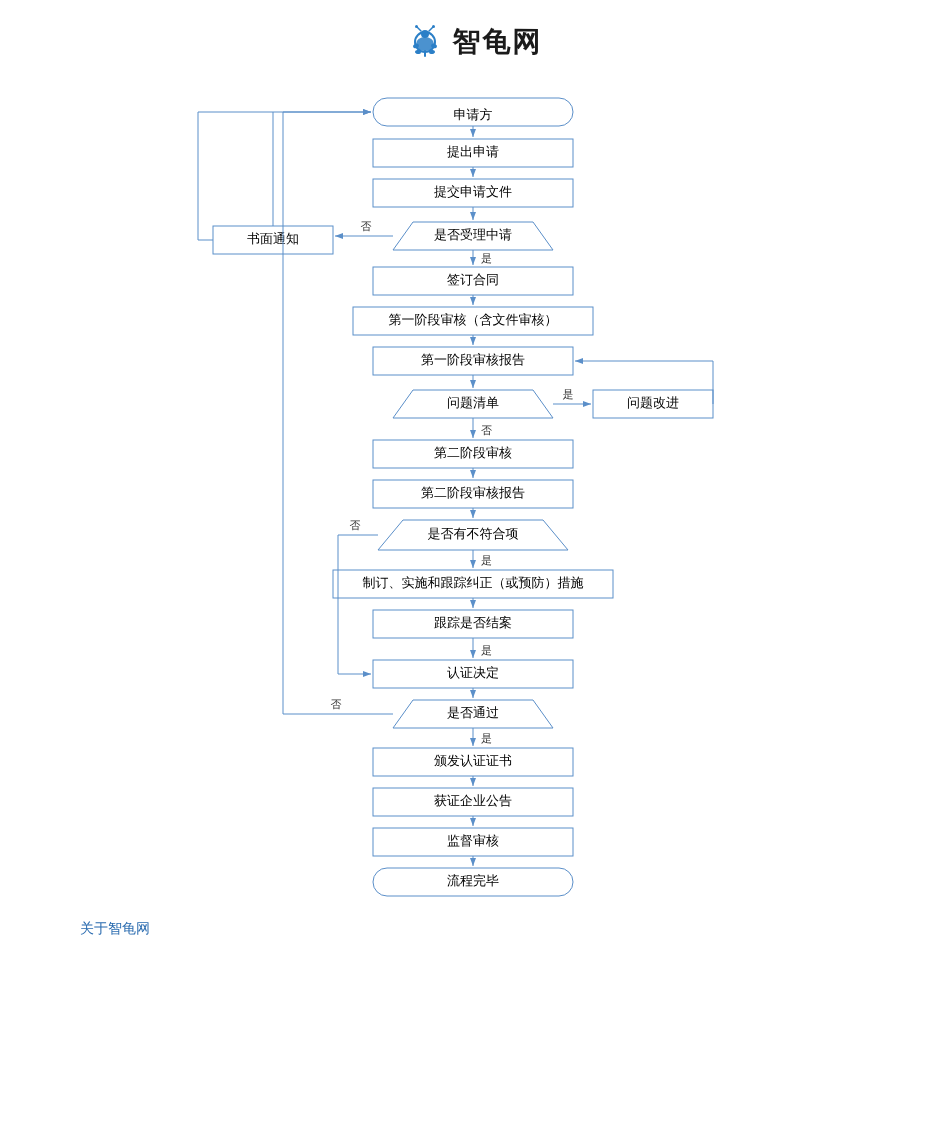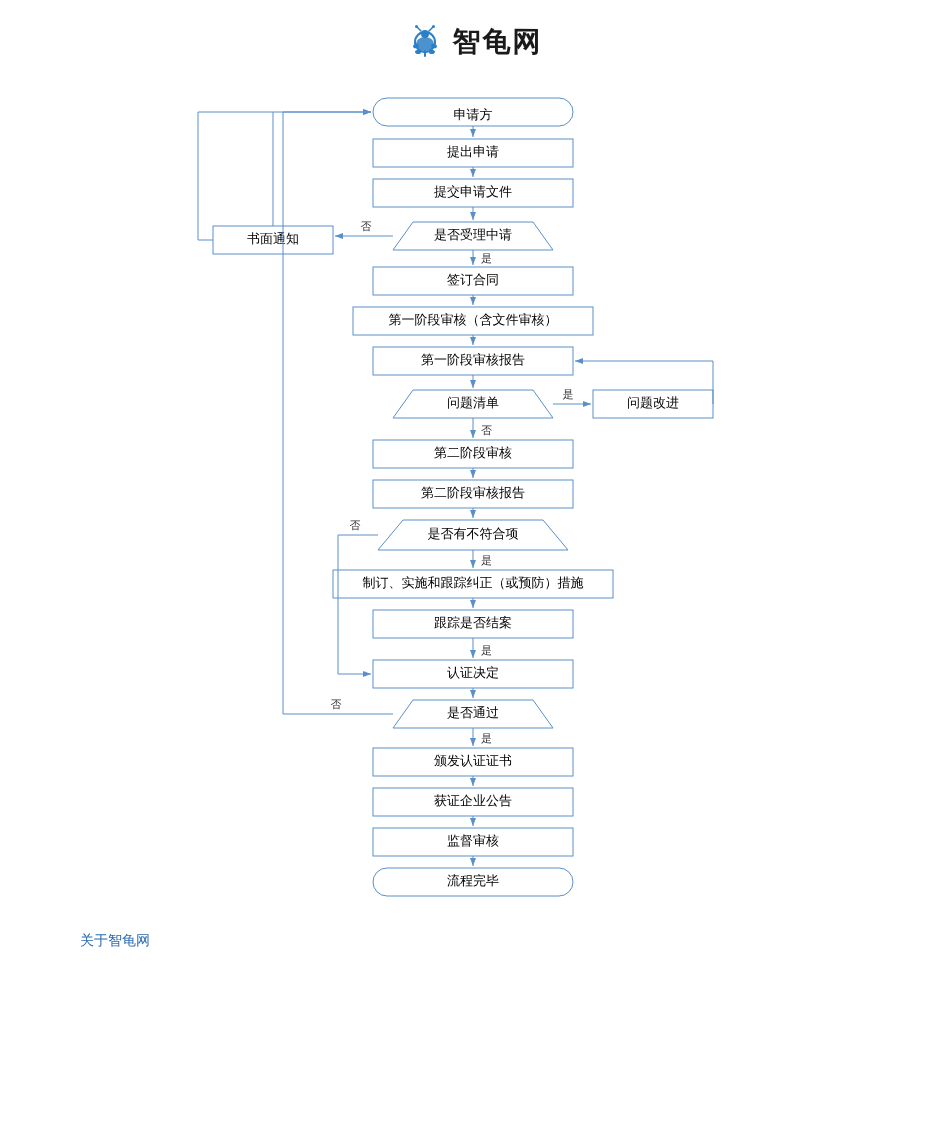--- a/index.html
+++ b/index.html
@@ -61,21 +61,21 @@
     .flowchart-svg {
       display: block;
       margin: 0 auto;
     }
 
     
     .footer-link {
       color: #2b6cb0;
       font-size: 14px;
       text-decoration: none;
-      margin-top: 30px;
+      margin-top: 18px;
       align-self: flex-start;
       margin-left: 80px;
     }
   </style>
 </head>
 <body>
 
 <div class="page">
 
   <div class="header">

